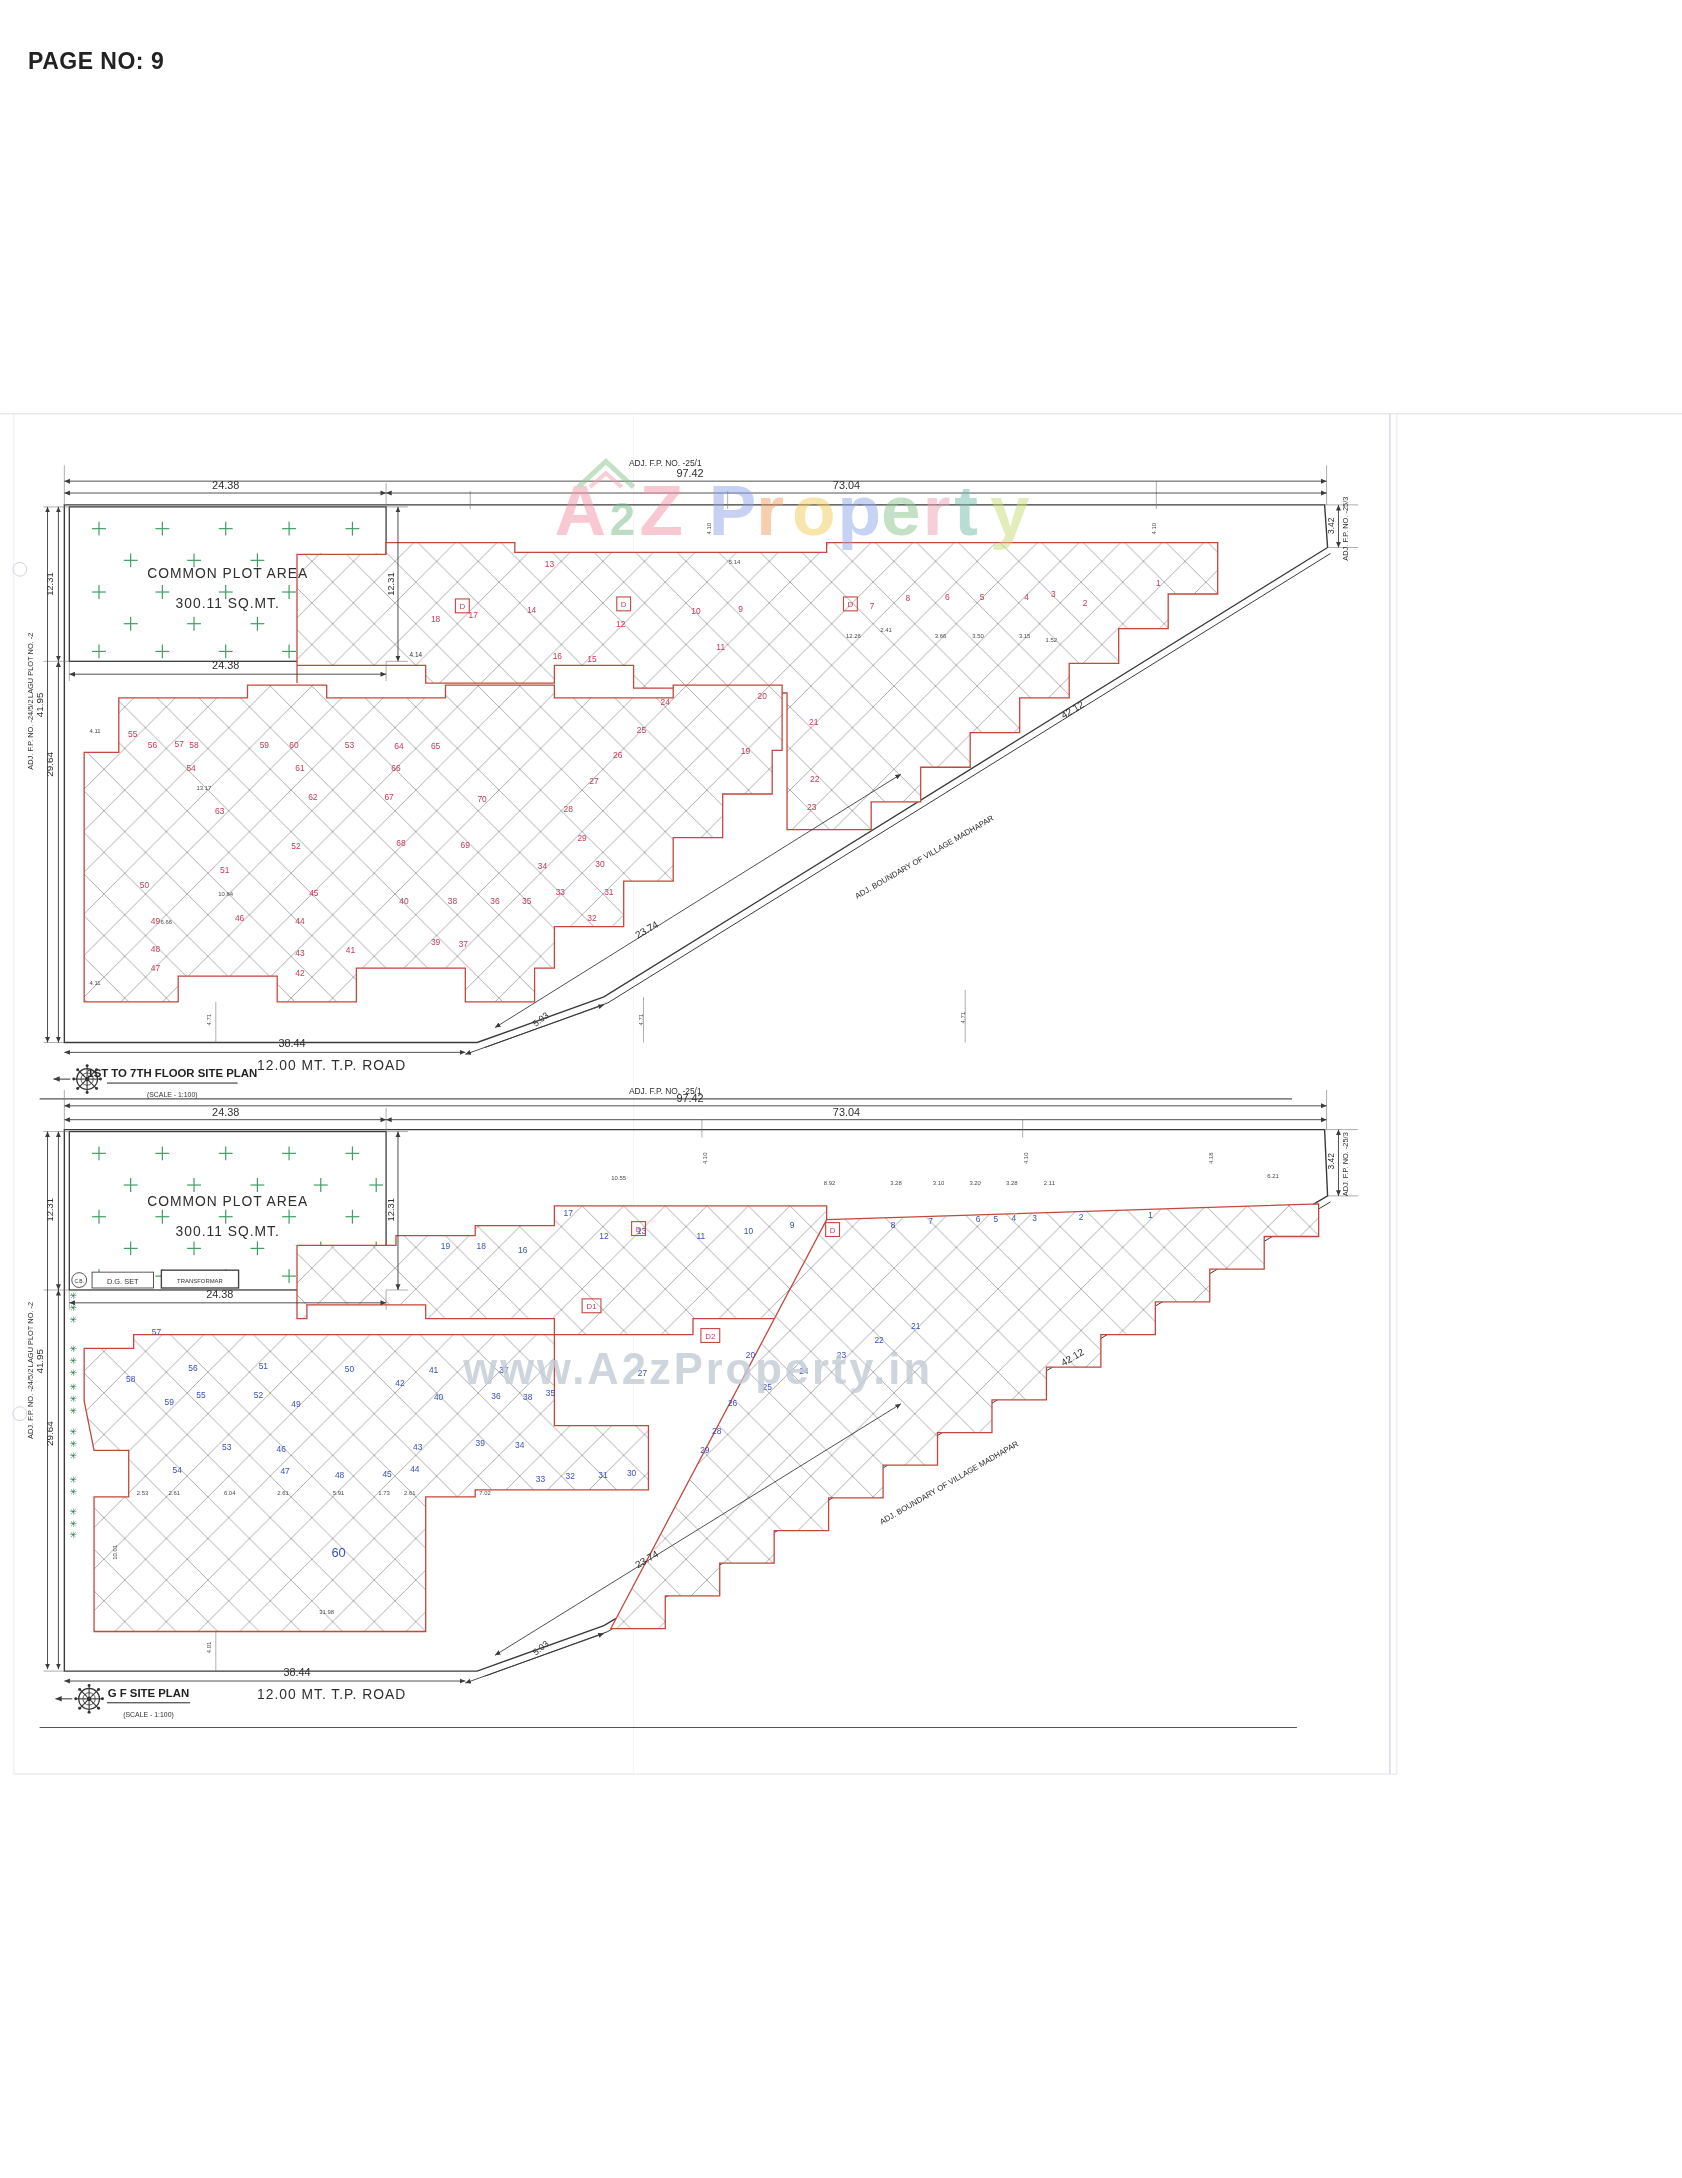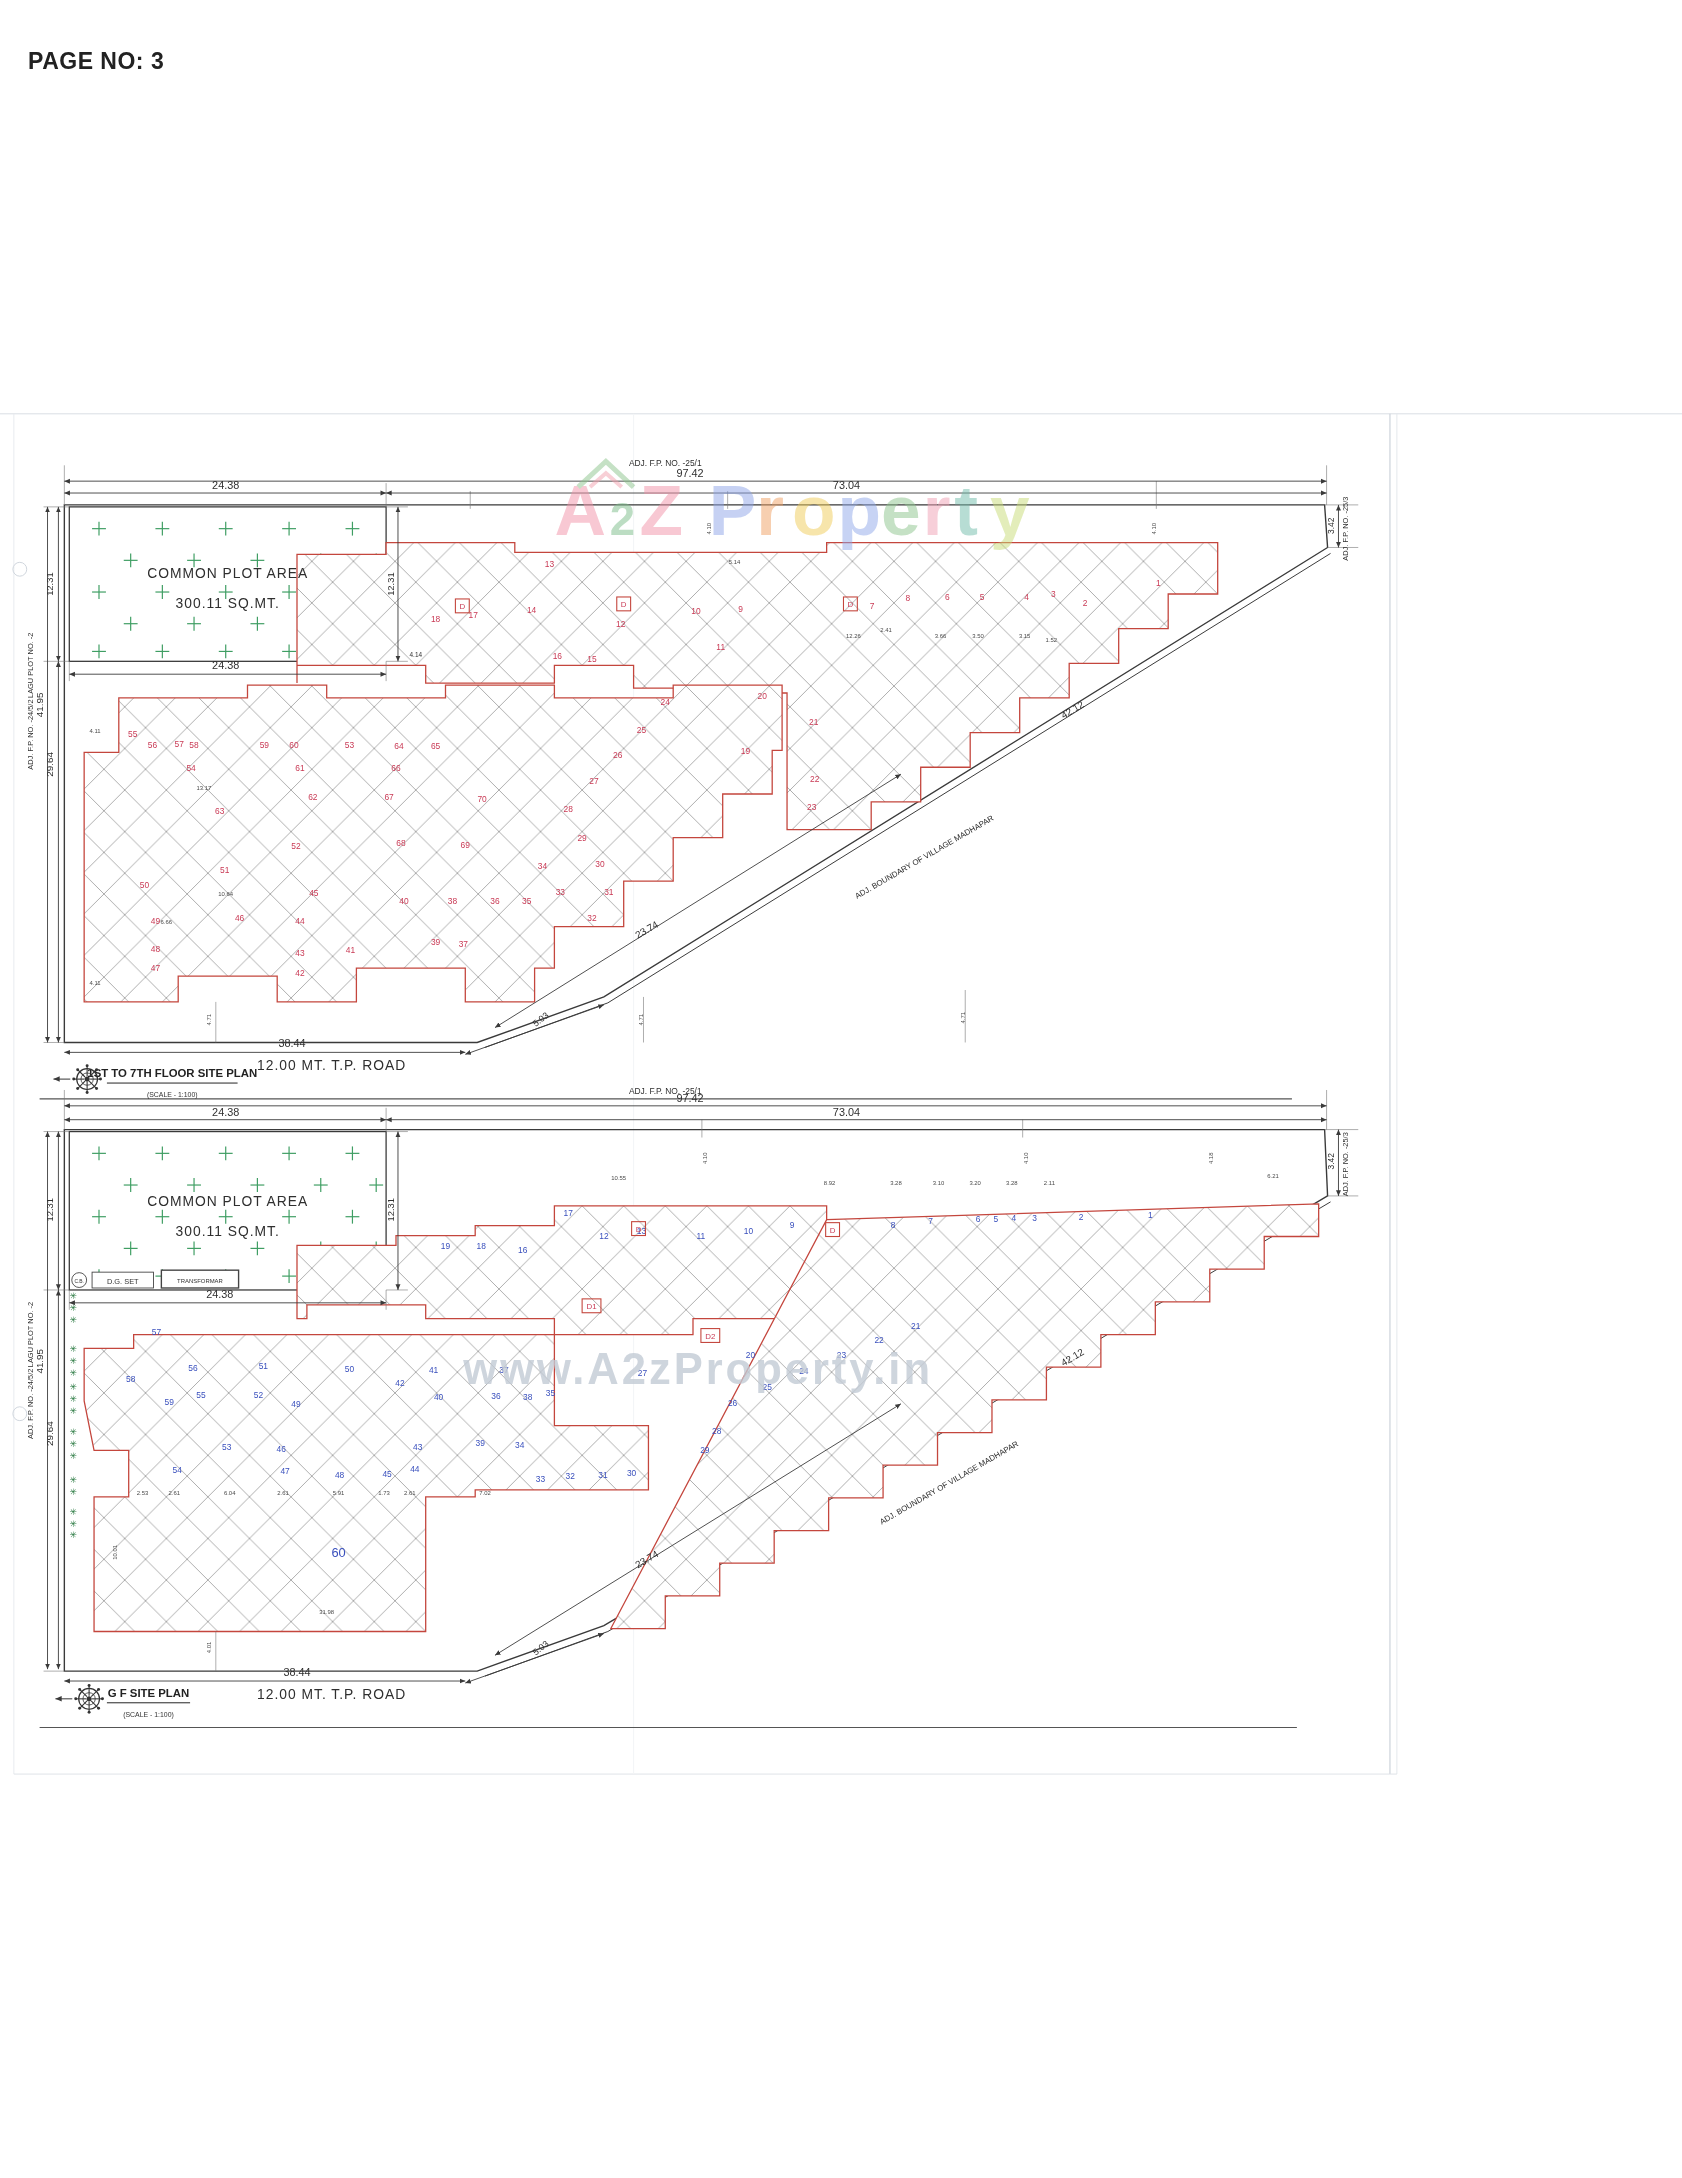--- a/index.html
+++ b/index.html
@@ -4,21 +4,21 @@
 <style>
   html,body{margin:0;padding:0;background:#ffffff;}
   body{width:1682px;height:2178px;position:relative;font-family:"Liberation Sans",sans-serif;overflow:hidden;}
   #page-label{position:absolute;left:28px;top:48px;font-size:23px;font-weight:bold;color:#222;letter-spacing:0.5px;}
   svg{position:absolute;left:0;top:0;}
   svg text{font-family:"Liberation Sans",sans-serif;}
 </style>
 </head>
 <body>
 
-<div id="page-label">PAGE NO: 3</div>
+<div id="page-label">PAGE NO: 9</div>
 
 <svg id="sheet" width="1682" height="2178" viewBox="0 0 1699 2200">
     <defs>
       <pattern id="xh" patternUnits="userSpaceOnUse" width="42" height="42">
         <path d="M0,0 L42,42 M42,0 L0,42" stroke="#8a8a8a" stroke-width="0.7" fill="none"></path>
       </pattern>
       <marker id="ar" viewBox="0 0 10 10" refX="9" refY="5" markerWidth="7" markerHeight="7" orient="auto-start-reverse">
         <path d="M0,1 L9,5 L0,9 z" fill="#3a3a3a"></path>
       </marker>
     </defs>

